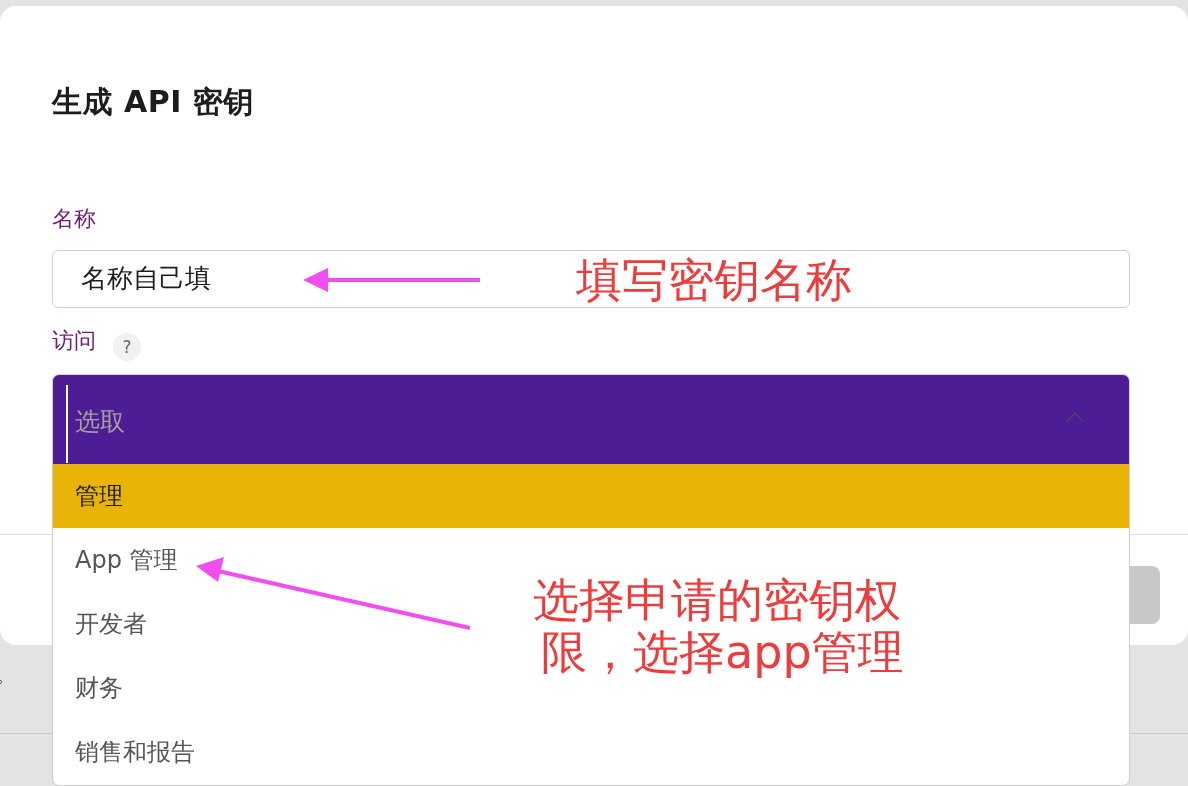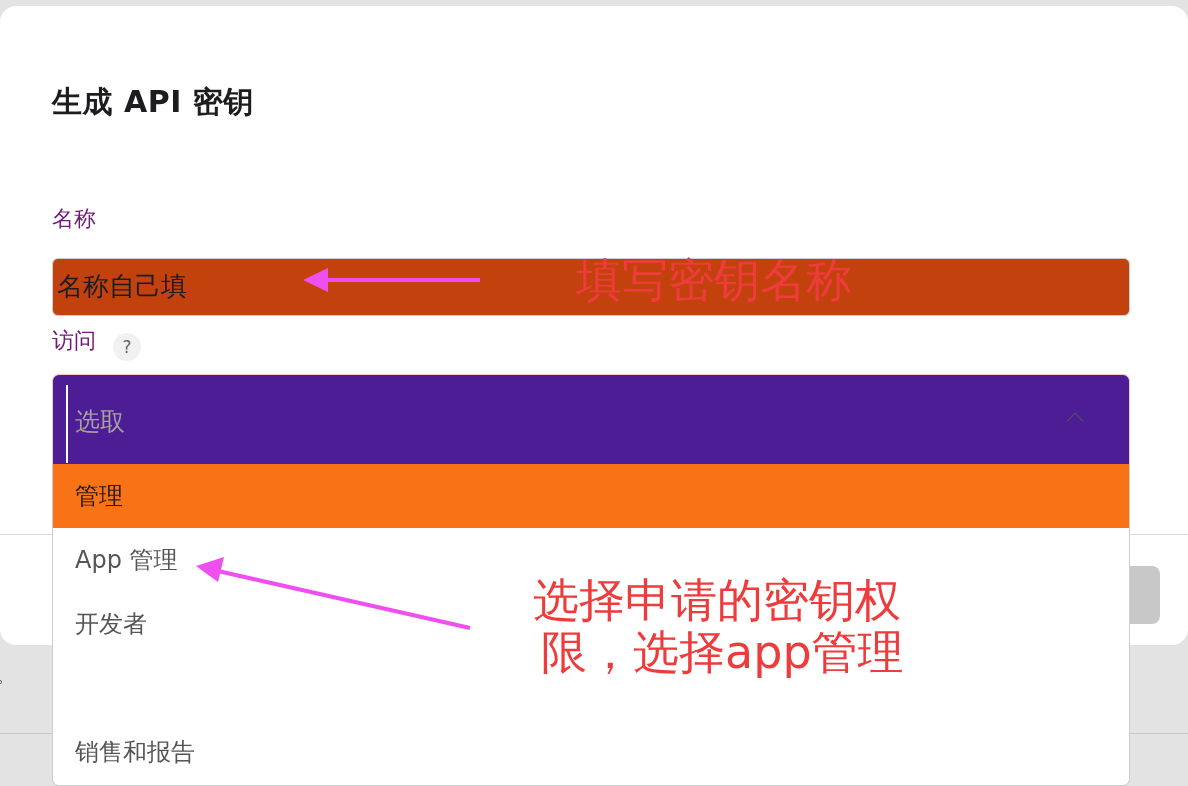--- a/index.html
+++ b/index.html
@@ -18,24 +18,23 @@
     }
     .modal-title {
       position: absolute; left: 52px; top: 76px;
       font-size: 30px; font-weight: bold; color: #1d1d1f; letter-spacing: 0.5px;
     }
     .field-label {
       position: absolute; left: 52px; font-size: 22px; color: #701a75; font-weight: 500;
     }
     .name-input {
       position: absolute; left: 52px; top: 250px; width: 1078px; height: 58px;
-      border: 1.5px solid #cfcfcf; border-radius: 6px; background: #c2410c;
-      font-size: 26px; color: #1d1d1f; padding: 0 4px; line-height: 55px;
+      border: 1.5px solid #cfcfcf; border-radius: 6px; background: #ffffff;
+      font-size: 26px; color: #1d1d1f; padding: 0 28px; line-height: 55px;
       font-family: "DejaVu Sans", "Liberation Sans", sans-serif;
-      margin-top: 8px;
     }
     .help-icon {
       position: absolute; left: 113px; top: 327px; width: 28px; height: 28px;
       border-radius: 50%; background: #f1f1f1; color: #666; font-size: 17px;
       text-align: center; line-height: 28px;
     }
     .footer-divider { position: absolute; left: 0; right: 0; top: 528px; height: 1px; background: #dcdcdc; }
     .footer-button {
       position: absolute; left: 1110px; top: 560px; width: 50px; height: 58px;
       background: #c8c8c8; border-radius: 8px;
@@ -53,21 +52,21 @@
     }
     .dropdown-list {
       position: absolute; left: 52px; top: 464px; width: 1078px; height: 322px;
       background: #fff; border: 1.5px solid #cdcdcd; border-top: none;
       border-radius: 0 0 7px 7px;
     }
     .dropdown-item {
       position: absolute; left: 0; width: 100%; height: 64px;
       padding-left: 22px; font-size: 24px; color: #555; line-height: 64px;
     }
-    .dropdown-item.highlighted { background: #f97316; color: #1d1d1f; }
+    .dropdown-item.highlighted { background: #eab308; color: #1d1d1f; }
     .annotation {
       position: absolute; color: #ee3b3b; font-size: 46px;
       font-family: "DejaVu Sans", "Liberation Sans", sans-serif; line-height: 48px;
     }
     svg.arrow { position: absolute; left: 0; top: 0; pointer-events: none; }
   </style>
 </head>
 <body>
 
 <div class="backdrop-line" style="top:733px;"></div>
@@ -87,20 +86,21 @@
 <div class="select-box">
   <div class="select-caret-line"></div>
   <div class="select-placeholder">选取</div>
   <div class="chevron-up"></div>
 </div>
 
 <div class="dropdown-list">
   <div class="dropdown-item highlighted" style="top:0px;">管理</div>
   <div class="dropdown-item" style="top:64px;">App 管理</div>
   <div class="dropdown-item" style="top:128px;">开发者</div>
+  <div class="dropdown-item" style="top:192px;">财务</div>
   <div class="dropdown-item" style="top:256px;">销售和报告</div>
 </div>
 
 <div class="annotation" style="left:576px; top:256px;">填写密钥名称</div>
 <div class="annotation" style="left:533px; top:576px;">选择申请的密钥权</div>
 <div class="annotation" style="left:541px; top:628px;">限，选择app管理</div>
 
 <svg class="arrow" width="1188" height="786">
   <line x1="480" y1="280" x2="325" y2="280" stroke="#f04ff0" stroke-width="4"></line>
   <polygon points="303,280 328,268 328,292" fill="#f04ff0"></polygon>

